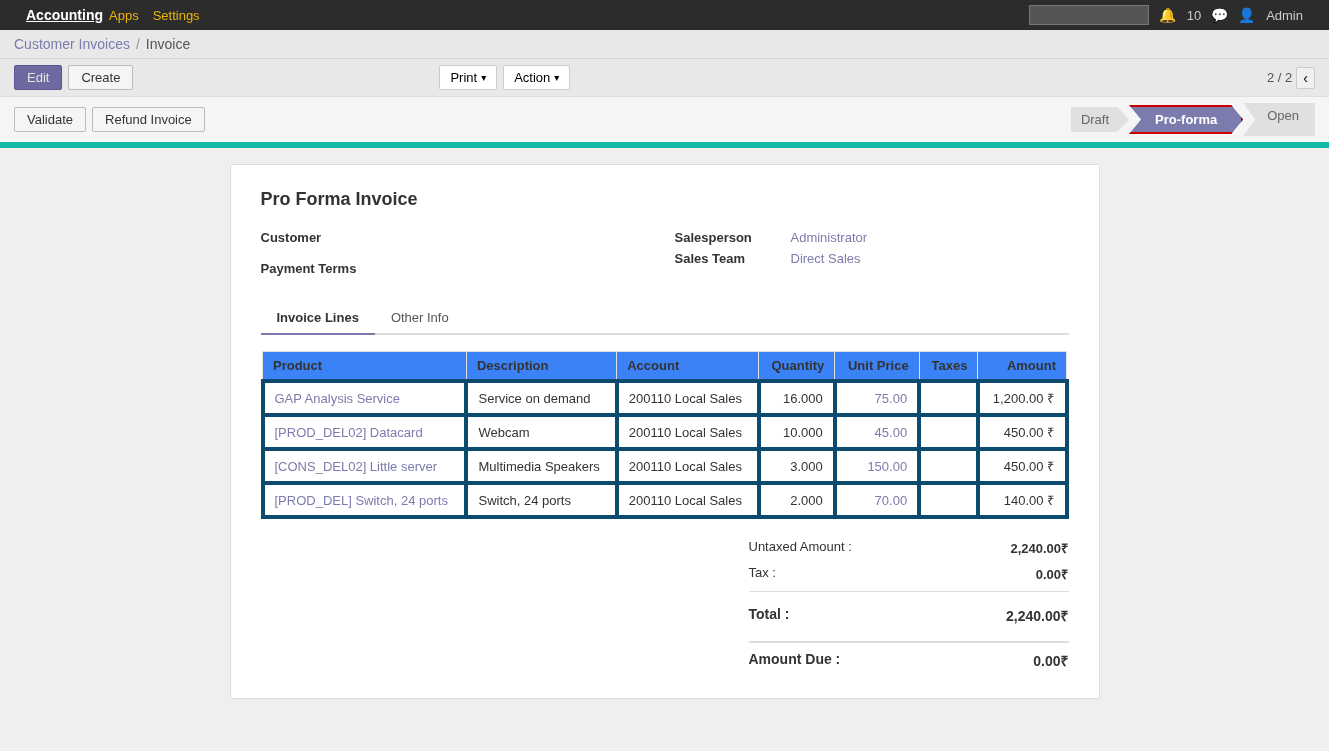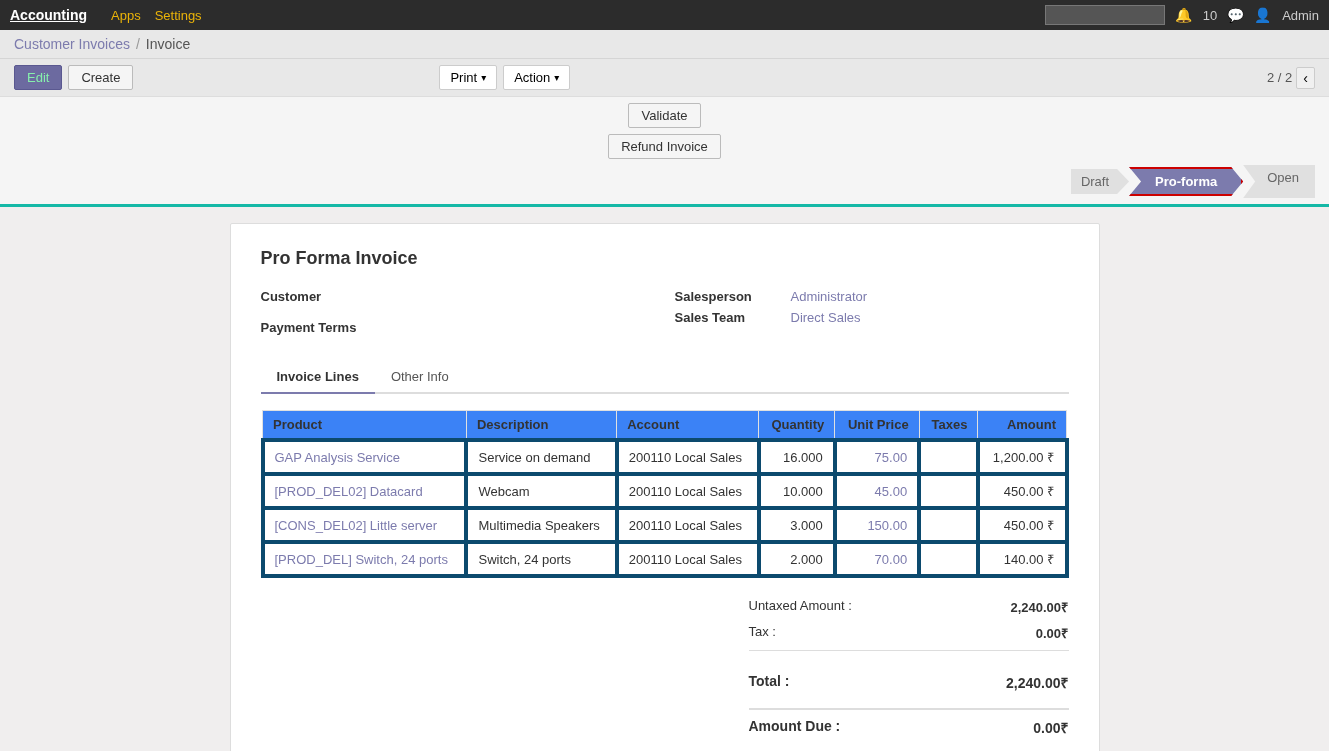--- a/index.html
+++ b/index.html
@@ -5,22 +5,22 @@
     * { box-sizing: border-box; margin: 0; padding: 0; }
     body { font-family: Arial, sans-serif; font-size: 13px; background: #f0eeee; color: #333; }
 
     
     .topbar {
       background: #2c2c2c;
       color: #fff;
       display: flex;
       align-items: center;
       height: 30px;
-      padding: 0 10px;
-      gap: 24px;
+      padding: 0 26px;
+      gap: 6px;
     }
     .topbar-brand {
       font-weight: bold;
       font-size: 14px;
       color: #fff;
       text-decoration: underline;
     }
     .topbar-menu {
       display: flex;
       gap: 14px;
@@ -81,21 +81,21 @@
       padding: 4px 12px;
       font-size: 13px;
       border: 1px solid #bbb;
       cursor: pointer;
       border-radius: 2px;
       background: #f5f5f5;
       color: #333;
     }
     .btn-primary {
       background: #6c6aa0;
-      color: #86efac;
+      color: #e5e5e5;
       border-color: #5a5890;
     }
     .btn-dropdown {
       display: flex;
       align-items: center;
       gap: 4px;
       background: #fff;
       border: 1px solid #ccc;
       padding: 4px 10px;
       cursor: pointer;
@@ -117,26 +117,25 @@
       padding: 2px 6px;
       cursor: pointer;
       font-size: 14px;
       border-radius: 2px;
     }
 
     
     .workflow-bar {
       background: #f5f5f5;
       border-top: 1px solid #ddd;
-      border-bottom: 3px solid #14b8a6;
+      border-bottom: 6px solid #14b8a6;
       padding: 6px 14px;
       display: flex;
       align-items: center;
       gap: 6px;
-      flex-direction: column;
     }
     .workflow-btn {
       padding: 4px 12px;
       font-size: 13px;
       border: 1px solid #bbb;
       cursor: pointer;
       border-radius: 2px;
       background: #f5f5f5;
       color: #333;
     }
@@ -280,21 +279,21 @@
       justify-content: space-between;
       padding: 4px 0;
       font-size: 13px;
     }
     .totals-row .t-label { color: #333; }
     .totals-row .t-value { color: #333; font-weight: bold; }
     .totals-row.total-main {
       border-top: 1px solid #ddd;
       font-weight: bold;
       font-size: 14px;
-      padding-top: 22px;
+      padding-top: 14px;
       margin-top: 4px;
       justify-content: space-between;
     }
     .totals-row.amount-due {
       border-top: 2px solid #ddd;
       margin-top: 12px;
       padding-top: 8px;
       font-weight: bold;
       font-size: 14px;
     }

